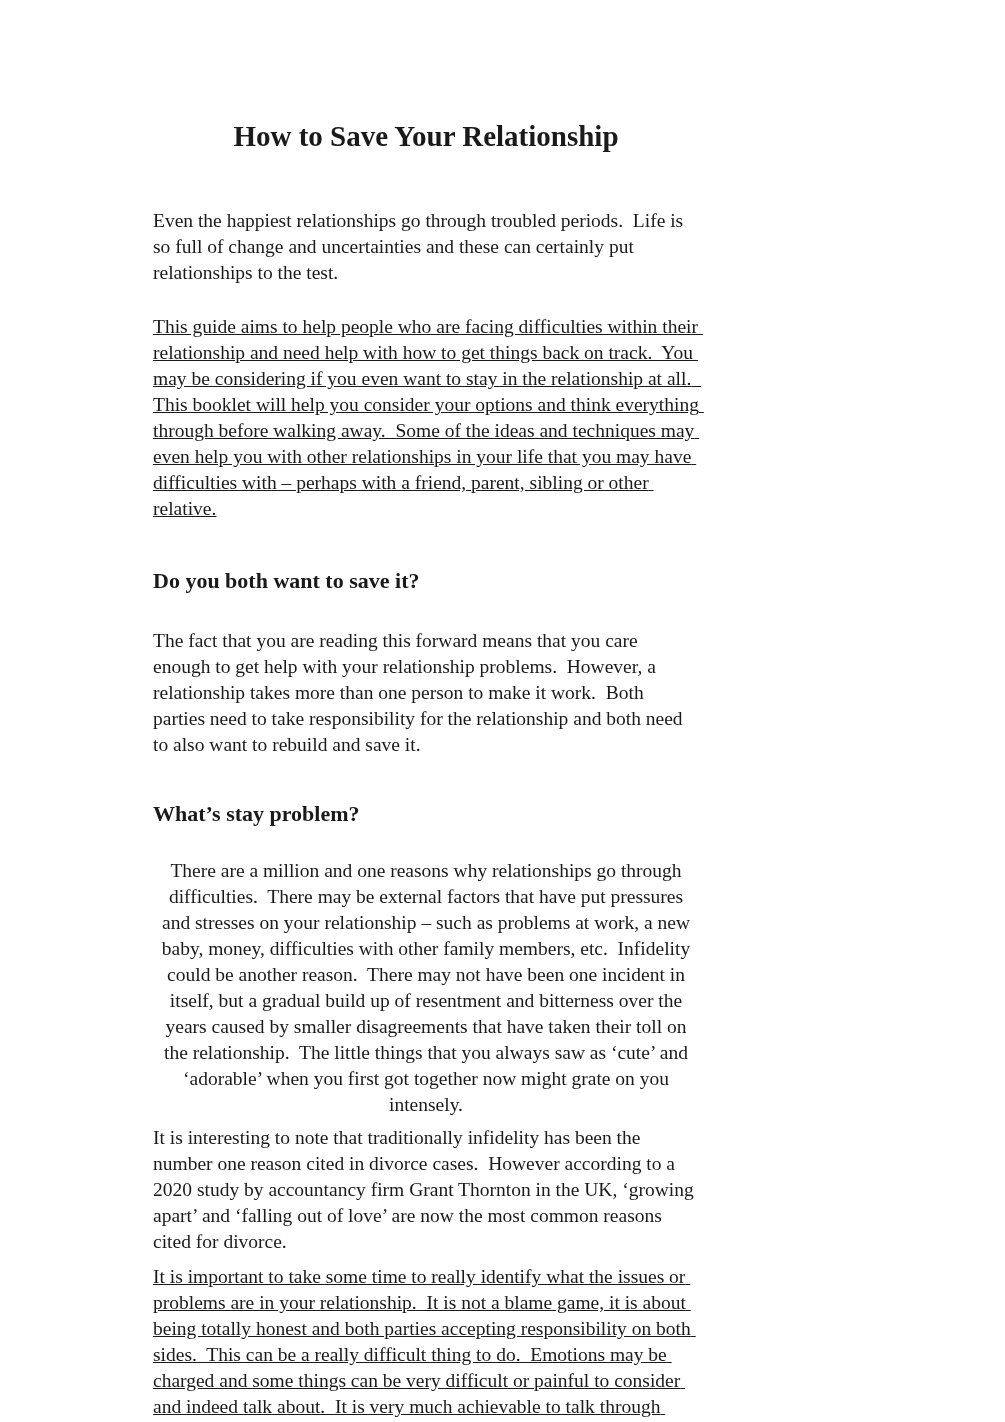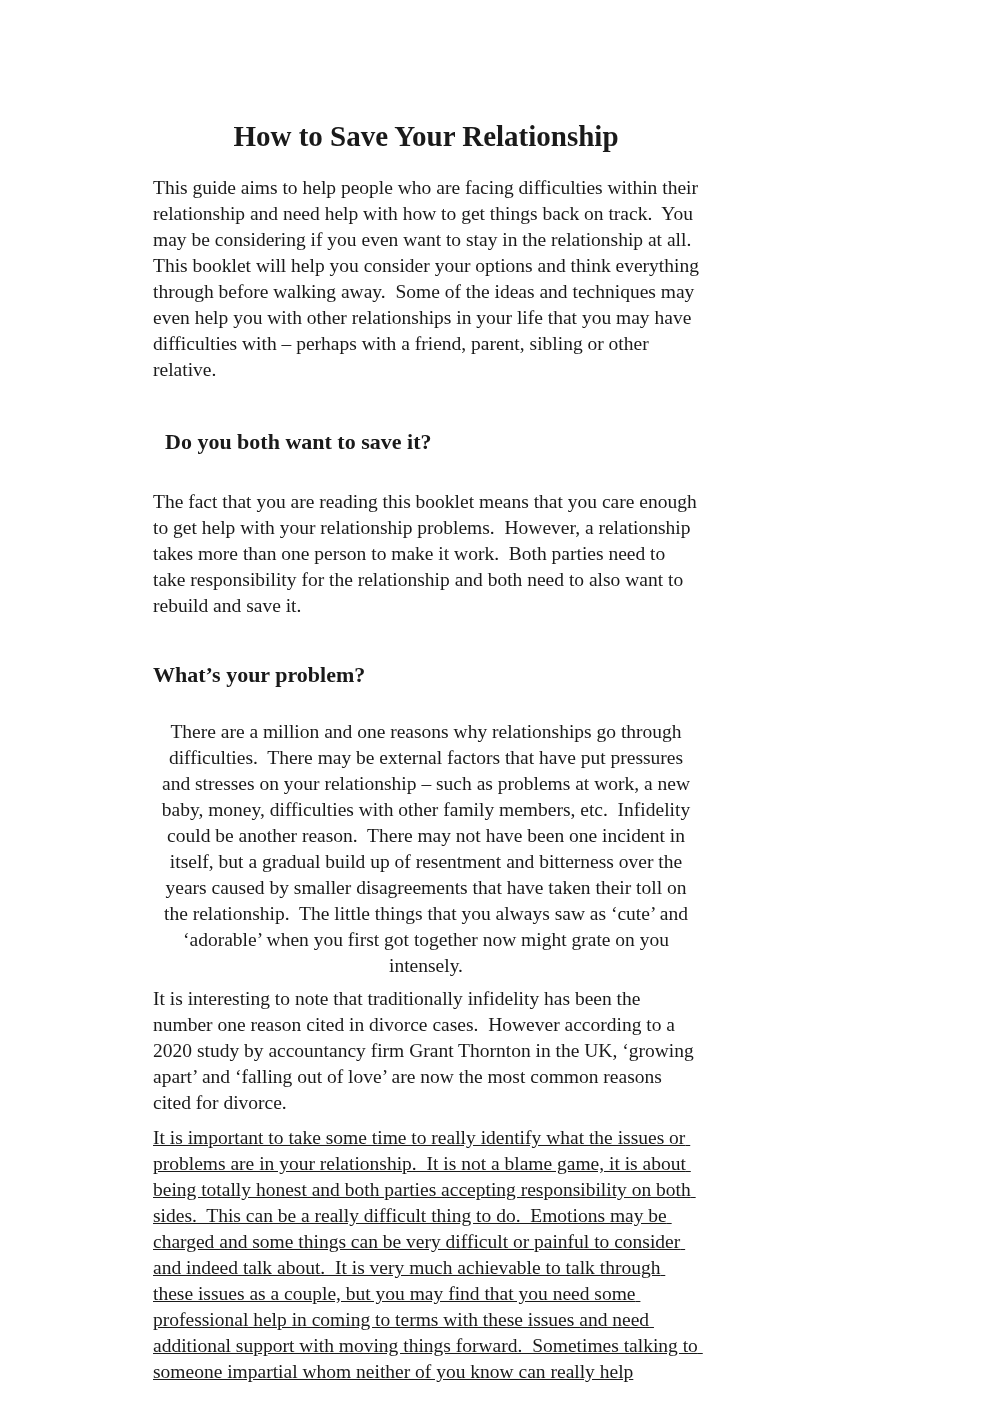--- a/index.html
+++ b/index.html
@@ -32,43 +32,44 @@
     white-space: pre-wrap;
     text-align: left;
   }
   .section-heading {
     font-size: 22px;
     line-height: 28px;
     font-weight: bold;
     margin: 0;
   }
   .p-intro-1   { margin-top: 55px; }
-  .p-intro-2   { margin-top: 22px; }
-  .h-save      { margin-top: 45px; margin-left: 12px; }
+  .p-intro-2   { margin-top: 28px; text-decoration: underline; }
+  .h-save      { margin-top: 45px; }
   .p-save      { margin-top: 33px; }
   .h-problem   { margin-top: 42px; }
   .p-problem-1 { margin-top: 30px; text-align: center; }
   .p-problem-2 { margin-top: 7px;  }
   .p-problem-3 { margin-top: 9px; text-decoration: underline;  }
 </style>
 </head>
 <body>
 
 <div class="page">
 
   <h1 class="doc-title">How to Save Your Relationship</h1>
 
+  <p class="para p-intro-1">Even the happiest relationships go through troubled periods.  Life is so full of change and uncertainties and these can certainly put relationships to the test.</p>
 
   <p class="para p-intro-2">This guide aims to help people who are facing difficulties within their relationship and need help with how to get things back on track.  You may be considering if you even want to stay in the relationship at all.  This booklet will help you consider your options and think everything through before walking away.  Some of the ideas and techniques may even help you with other relationships in your life that you may have difficulties with – perhaps with a friend, parent, sibling or other relative.</p>
 
   <h2 class="section-heading h-save">Do you both want to save it?</h2>
 
-  <p class="para p-save">The fact that you are reading this booklet means that you care enough to get help with your relationship problems.  However, a relationship takes more than one person to make it work.  Both parties need to take responsibility for the relationship and both need to also want to rebuild and save it.</p>
+  <p class="para p-save">The fact that you are reading this forward means that you care enough to get help with your relationship problems.  However, a relationship takes more than one person to make it work.  Both parties need to take responsibility for the relationship and both need to also want to rebuild and save it.</p>
 
-  <h2 class="section-heading h-problem">What’s your problem?</h2>
+  <h2 class="section-heading h-problem">What’s stay problem?</h2>
 
   <p class="para p-problem-1">There are a million and one reasons why relationships go through difficulties.  There may be external factors that have put pressures and stresses on your relationship – such as problems at work, a new baby, money, difficulties with other family members, etc.  Infidelity could be another reason.  There may not have been one incident in itself, but a gradual build up of resentment and bitterness over the years caused by smaller disagreements that have taken their toll on the relationship.  The little things that you always saw as ‘cute’ and ‘adorable’ when you first got together now might grate on you intensely.</p>
 
   <p class="para p-problem-2">It is interesting to note that traditionally infidelity has been the number one reason cited in divorce cases.  However according to a 2020 study by accountancy firm Grant Thornton in the UK, ‘growing apart’ and ‘falling out of love’ are now the most common reasons cited for divorce.</p>
 
   <p class="para p-problem-3">It is important to take some time to really identify what the issues or problems are in your relationship.  It is not a blame game, it is about being totally honest and both parties accepting responsibility on both sides.  This can be a really difficult thing to do.  Emotions may be charged and some things can be very difficult or painful to consider and indeed talk about.  It is very much achievable to talk through these issues as a couple, but you may find that you need some professional help in coming to terms with these issues and need additional support with moving things forward.  Sometimes talking to someone impartial whom neither of you know can really help</p>
 
 </div>
 
 </body></html>

